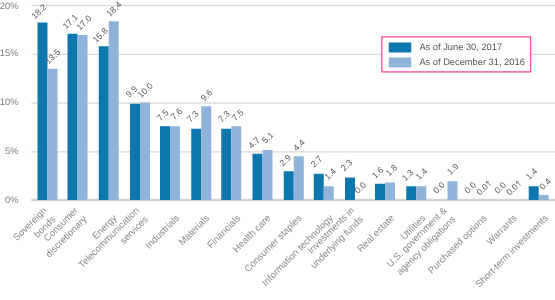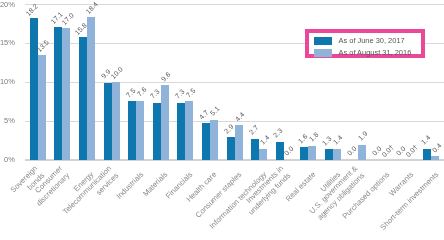--- a/index.html
+++ b/index.html
@@ -51,21 +51,21 @@
     line-height: 10px;
     color: #8a8a8a;
     text-align: right;
     transform-origin: 100% 100%;
     transform: rotate(-45deg);
     width: 80px;
     white-space: nowrap;
   }
   .legend {
     position: absolute;
-    border: 4px solid #ec4899;
+    border: 1px solid #ec4899;
     background: #ffffff;
     box-sizing: border-box;
   }
   .legend-row { position: absolute; left: 0; right: 0; height: 12px; }
   .swatch { position: absolute; top: 0; }
   .legend-text {
     position: absolute; top: -1.4px;
     font-size: 7.45px; line-height: 10px; color: #565656; white-space: nowrap;
   }
 </style>
@@ -203,16 +203,16 @@
         <div>Short-term investments</div>
       </div>
     </div>
   <div class="legend" id="legend" style="left: 305px; top: 29px; width: 120px; height: 29px;">
       <div class="legend-row" style="top: 4px;">
         <span class="swatch" style="background: rgb(14, 119, 173); width: 17.6px; height: 8.2px; left: 5.1px;"></span>
         <span class="legend-text" style="left: 29.5px;">As of June 30, 2017</span>
       </div>
       <div class="legend-row" style="top: 16.3px;">
         <span class="swatch" style="background: rgb(144, 179, 217); width: 17.6px; height: 8.2px; left: 5.1px;"></span>
-        <span class="legend-text" style="left: 29.5px;">As of August 31, 2016</span>
+        <span class="legend-text" style="left: 29.5px;">As of December 31, 2016</span>
       </div>
     </div>
 </div>
 
 </body></html>

